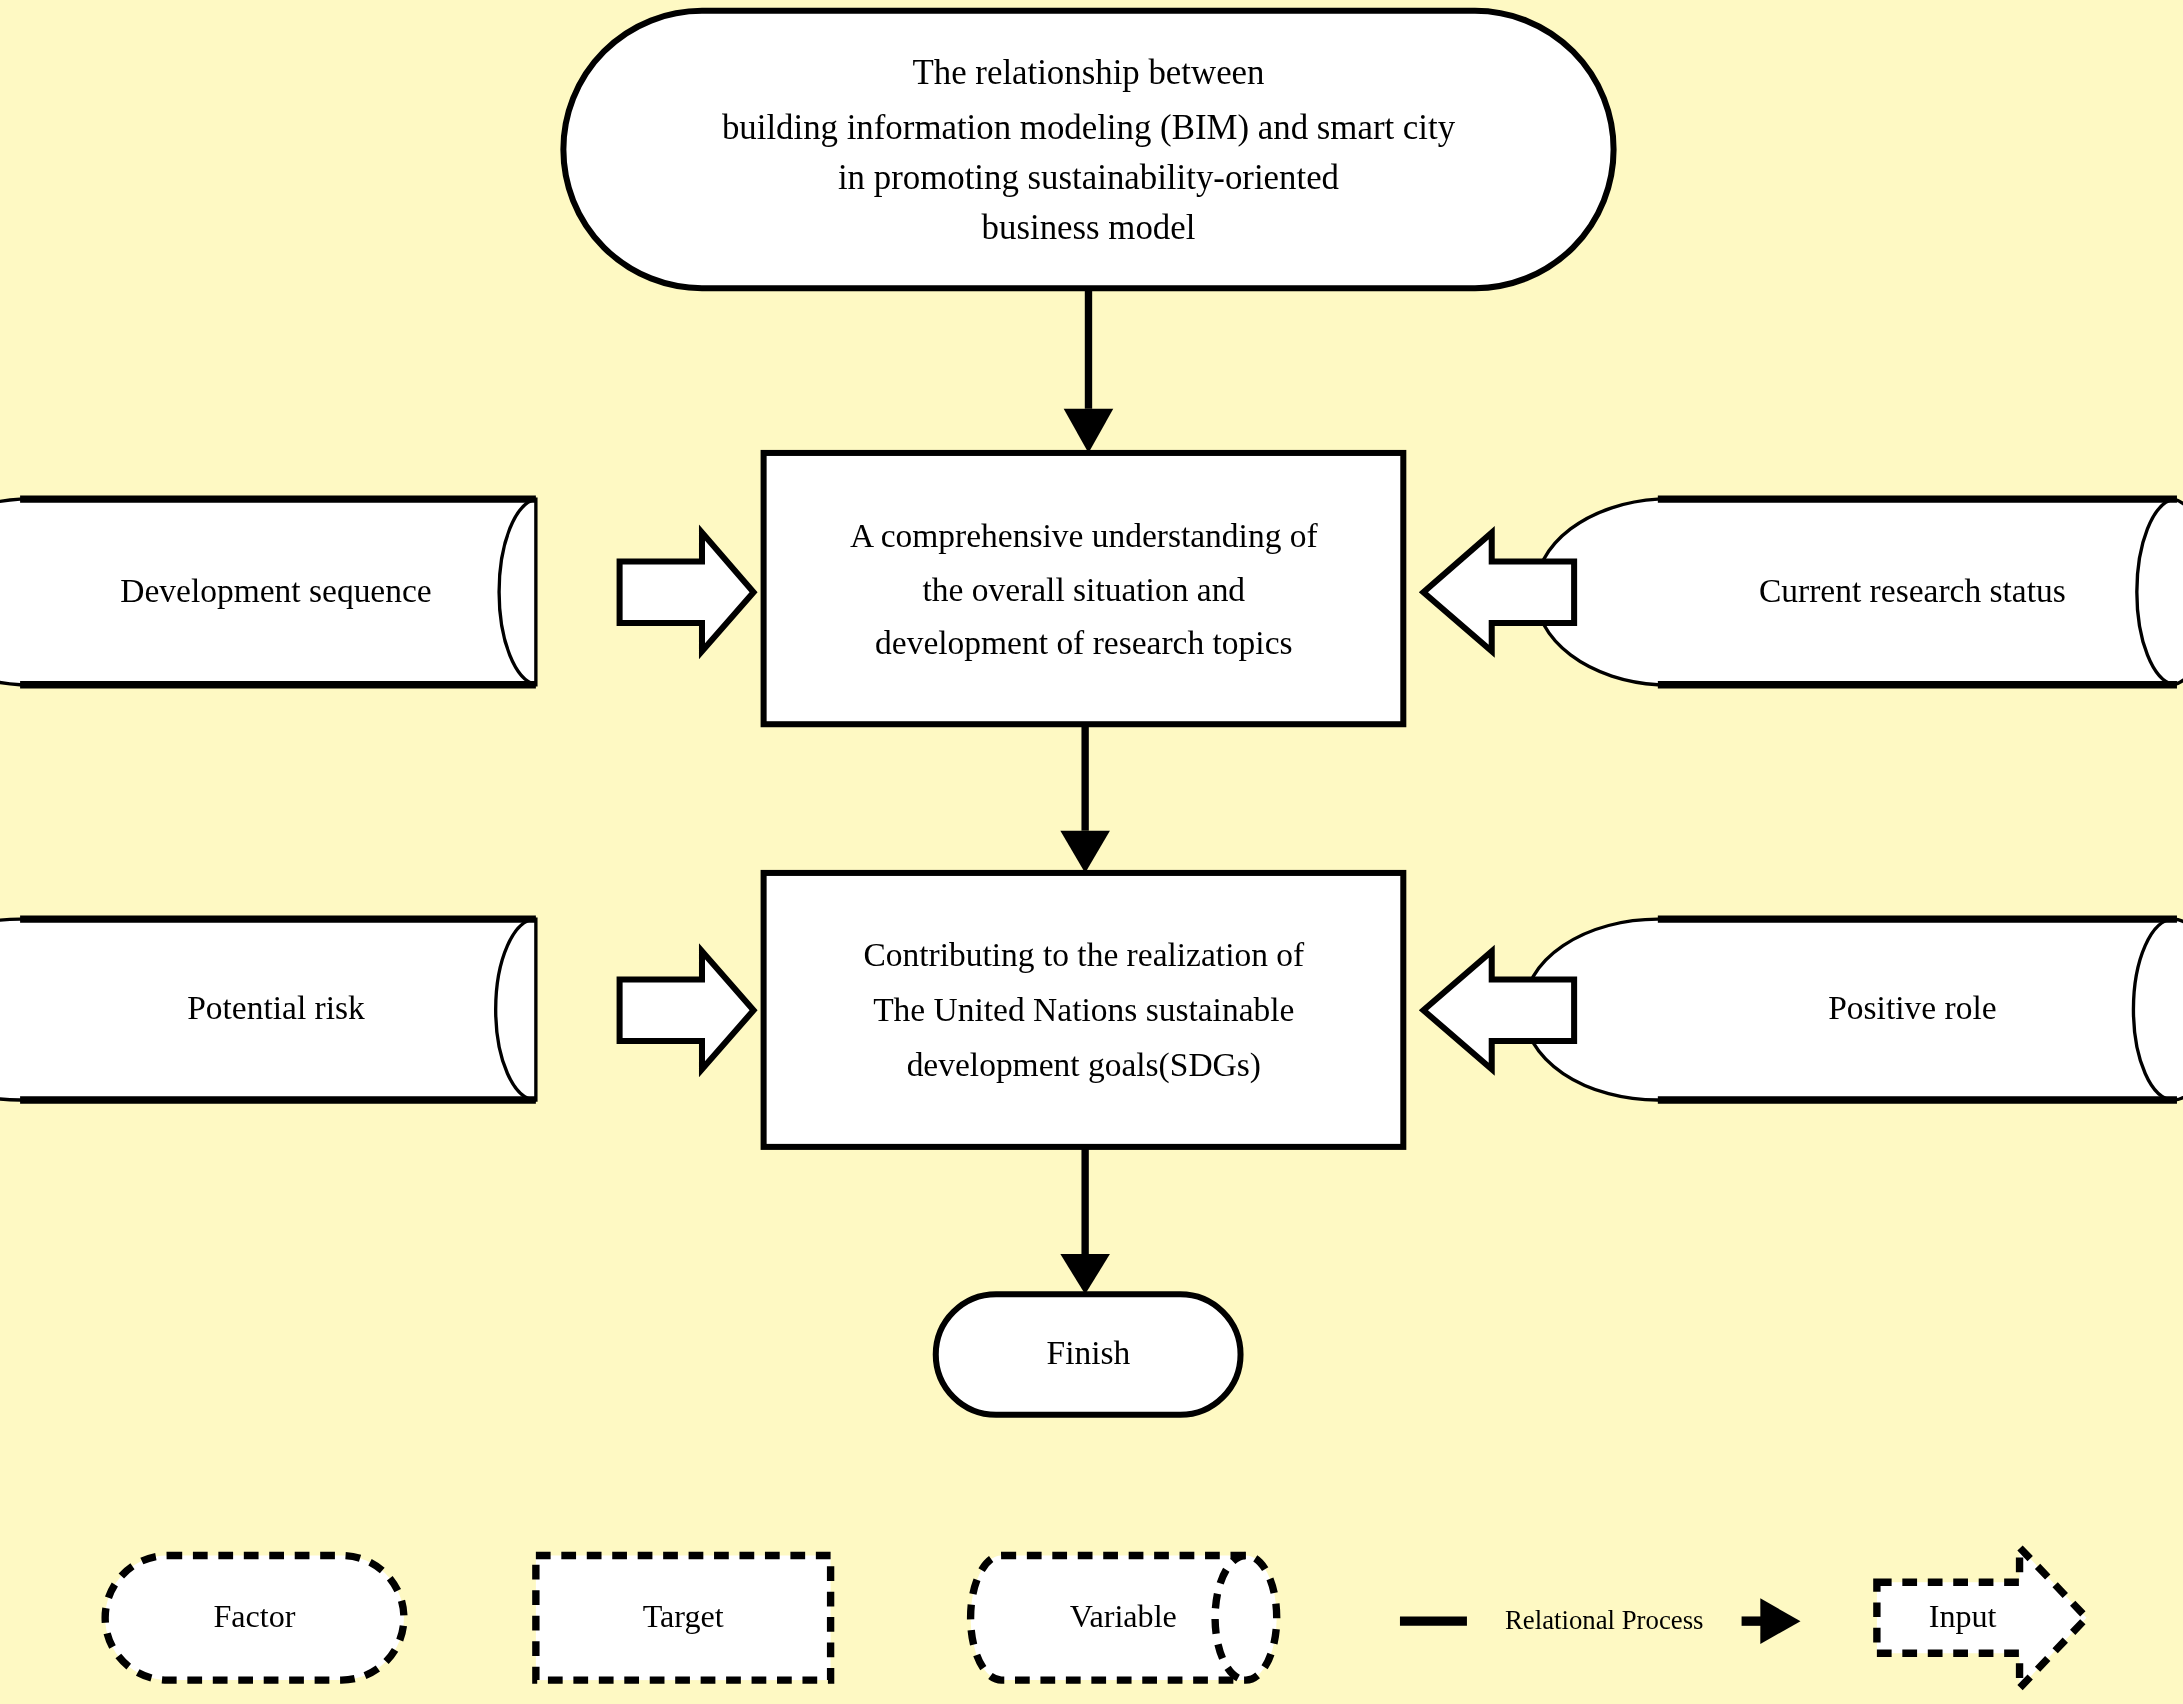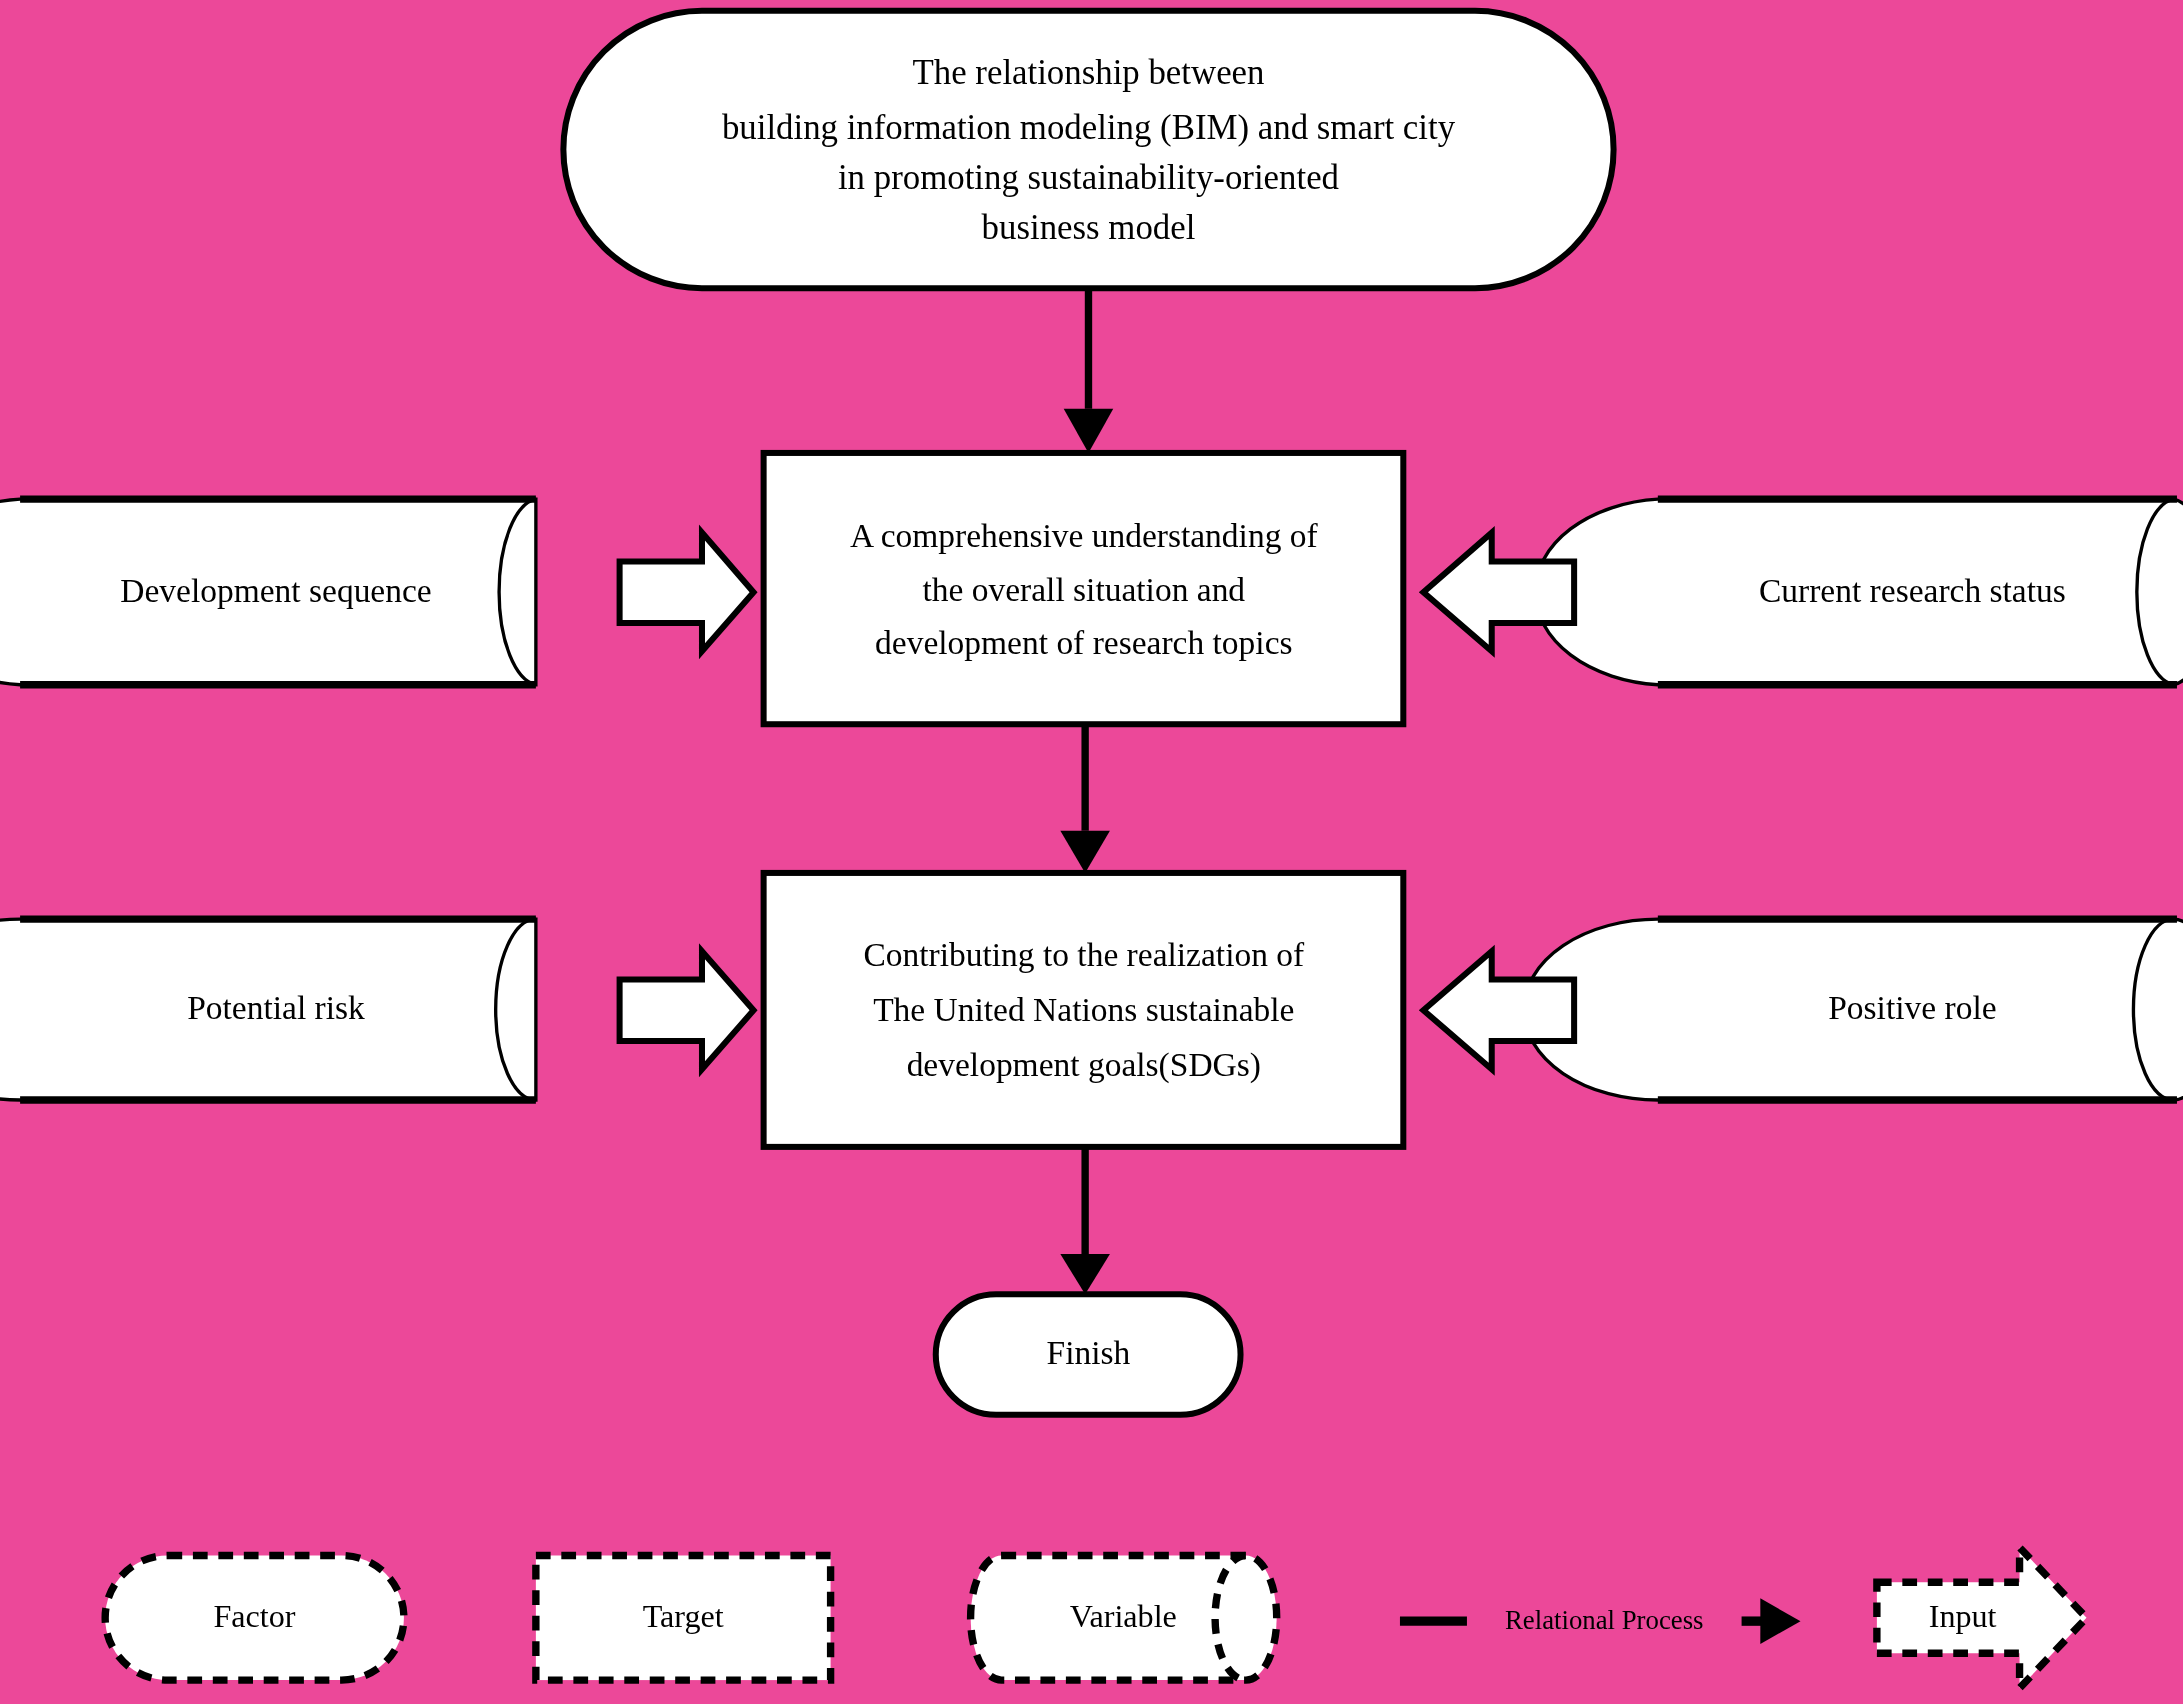--- a/index.html
+++ b/index.html
@@ -10,21 +10,21 @@
   body {
     width: 2183px;
     height: 1705px;
     overflow: hidden;
     font-family: "Liberation Serif", "DejaVu Serif", serif;
   }
   #flow-root {
     position: relative;
     width: 2183px;
     height: 1705px;
-    background: #ec4899;
+    background: #fef9c3;
   }
   svg.diagram {
     position: absolute;
     top: 0;
     left: 0;
     width: 2183px;
     height: 1705px;
     display: block;
   }
   .shape-stroke {

